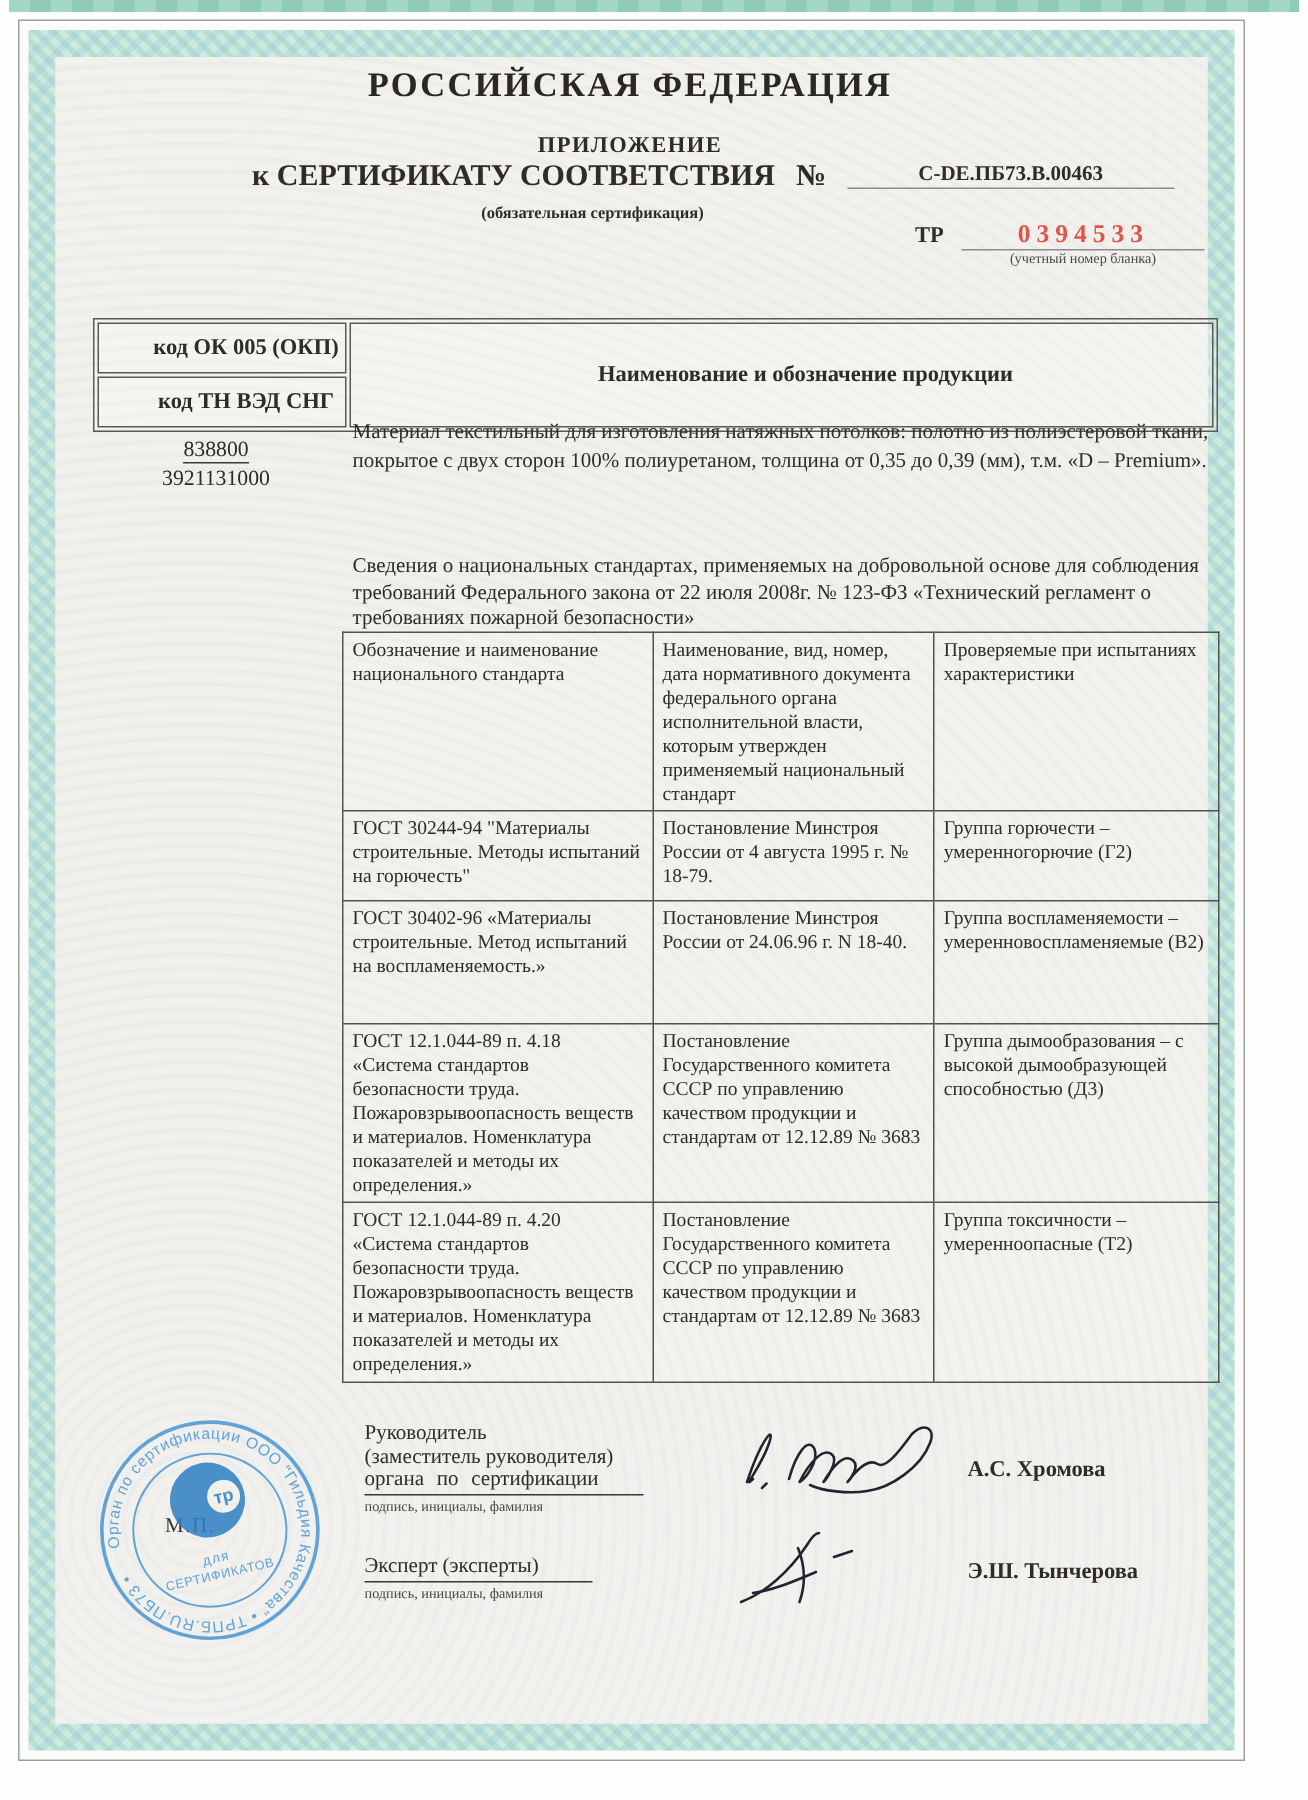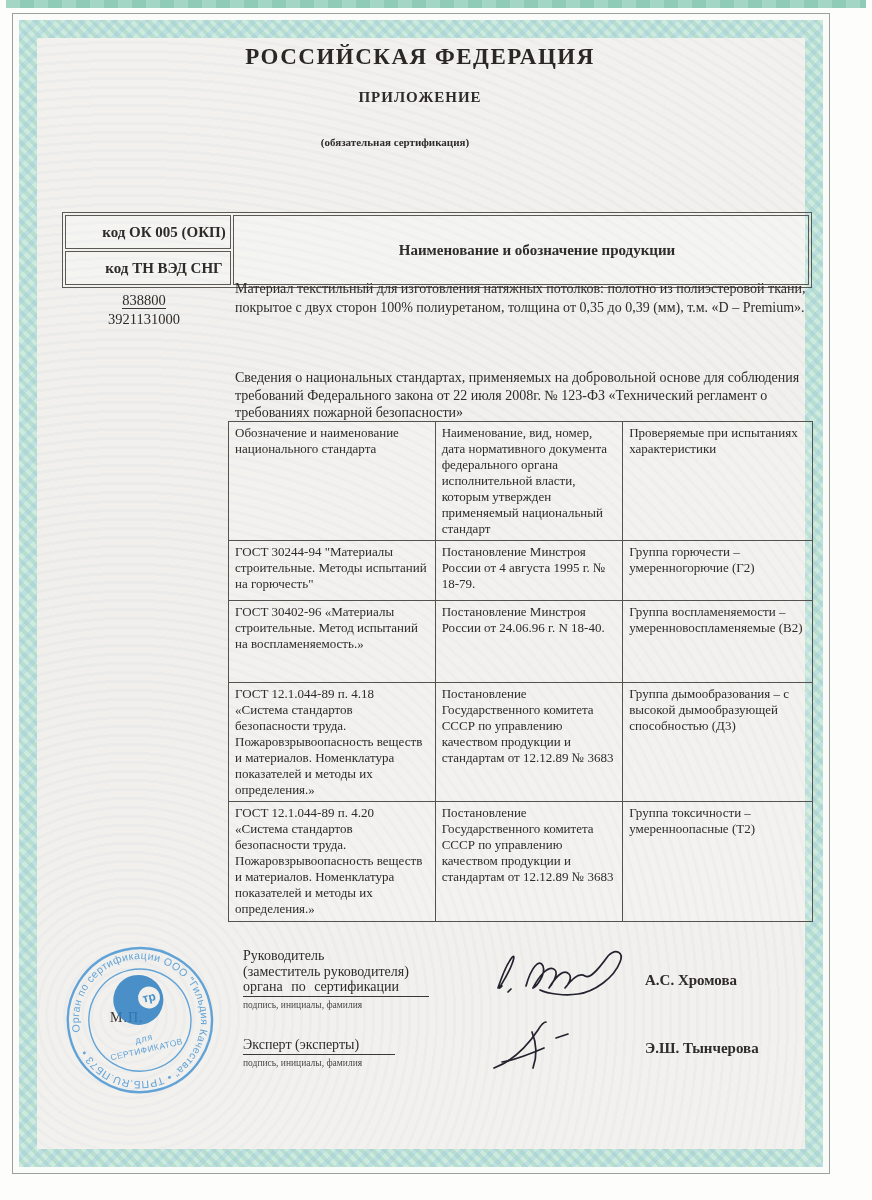--- a/index.html
+++ b/index.html
@@ -64,23 +64,33 @@
 <div class="sheet">
   <div class="band"></div>
   <div class="paper"></div>
 </div>
 
 <div class="content">
 
   <div class="abs ctr subtitle" style="left:60px;top:89px;width:720px;">ПРИЛОЖЕНИЕ</div>
   <div class="abs ctr title" style="left:60px;top:44px;width:720px;">РОССИЙСКАЯ ФЕДЕРАЦИЯ</div>
 
+  <div class="abs" style="left:168px;top:106px;white-space:nowrap;">
+    <span class="certline">к СЕРТИФИКАТУ СООТВЕТСТВИЯ</span>
+    <span class="certline" style="margin-left:10px;">№</span>
+    <span class="cert-num">С-DE.ПБ73.В.00463</span>
+  </div>
 
   <div class="abs ctr small-note" style="left:245px;top:136px;width:300px;">(обязательная сертификация)</div>
 
+  <div class="abs" style="left:610px;top:146px;">
+    <span class="tr-label">ТР</span>
+    <span class="blank-num" style="margin-left:8px;">0394533</span>
+    <div class="tiny-note ctr" style="width:162px;margin-left:31px;margin-top:1px;">(учетный номер бланка)</div>
+  </div>
 
   <div class="abs codes-table" style="left:62px;top:212px;width:744px;height:70px;">
     <div class="codes-grid">
       <div class="codes-left">
         <div class="codes-cell">код ОК 005 (ОКП)</div>
         <div class="codes-cell">код ТН ВЭД СНГ</div>
       </div>
       <div class="codes-cell">Наименование и обозначение продукции</div>
     </div>
   </div>

